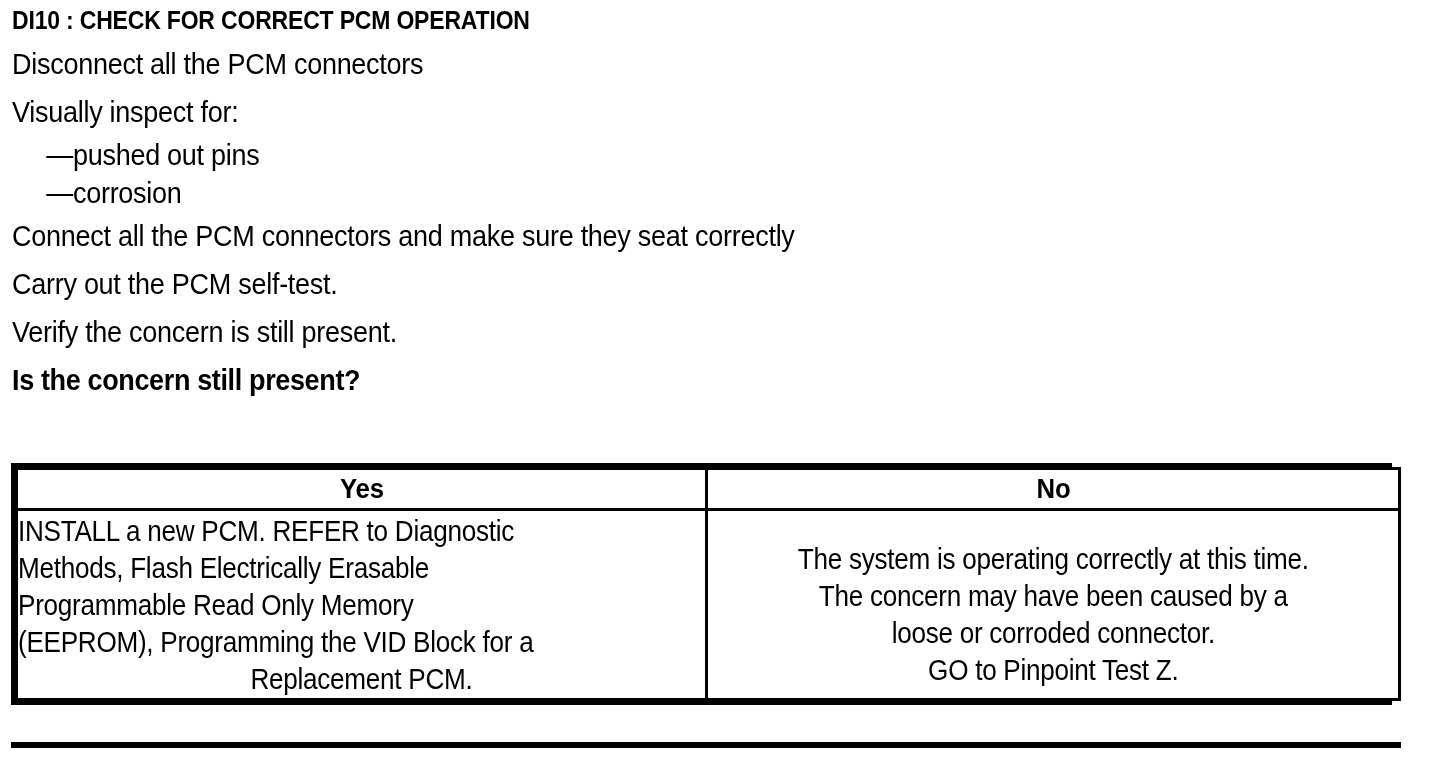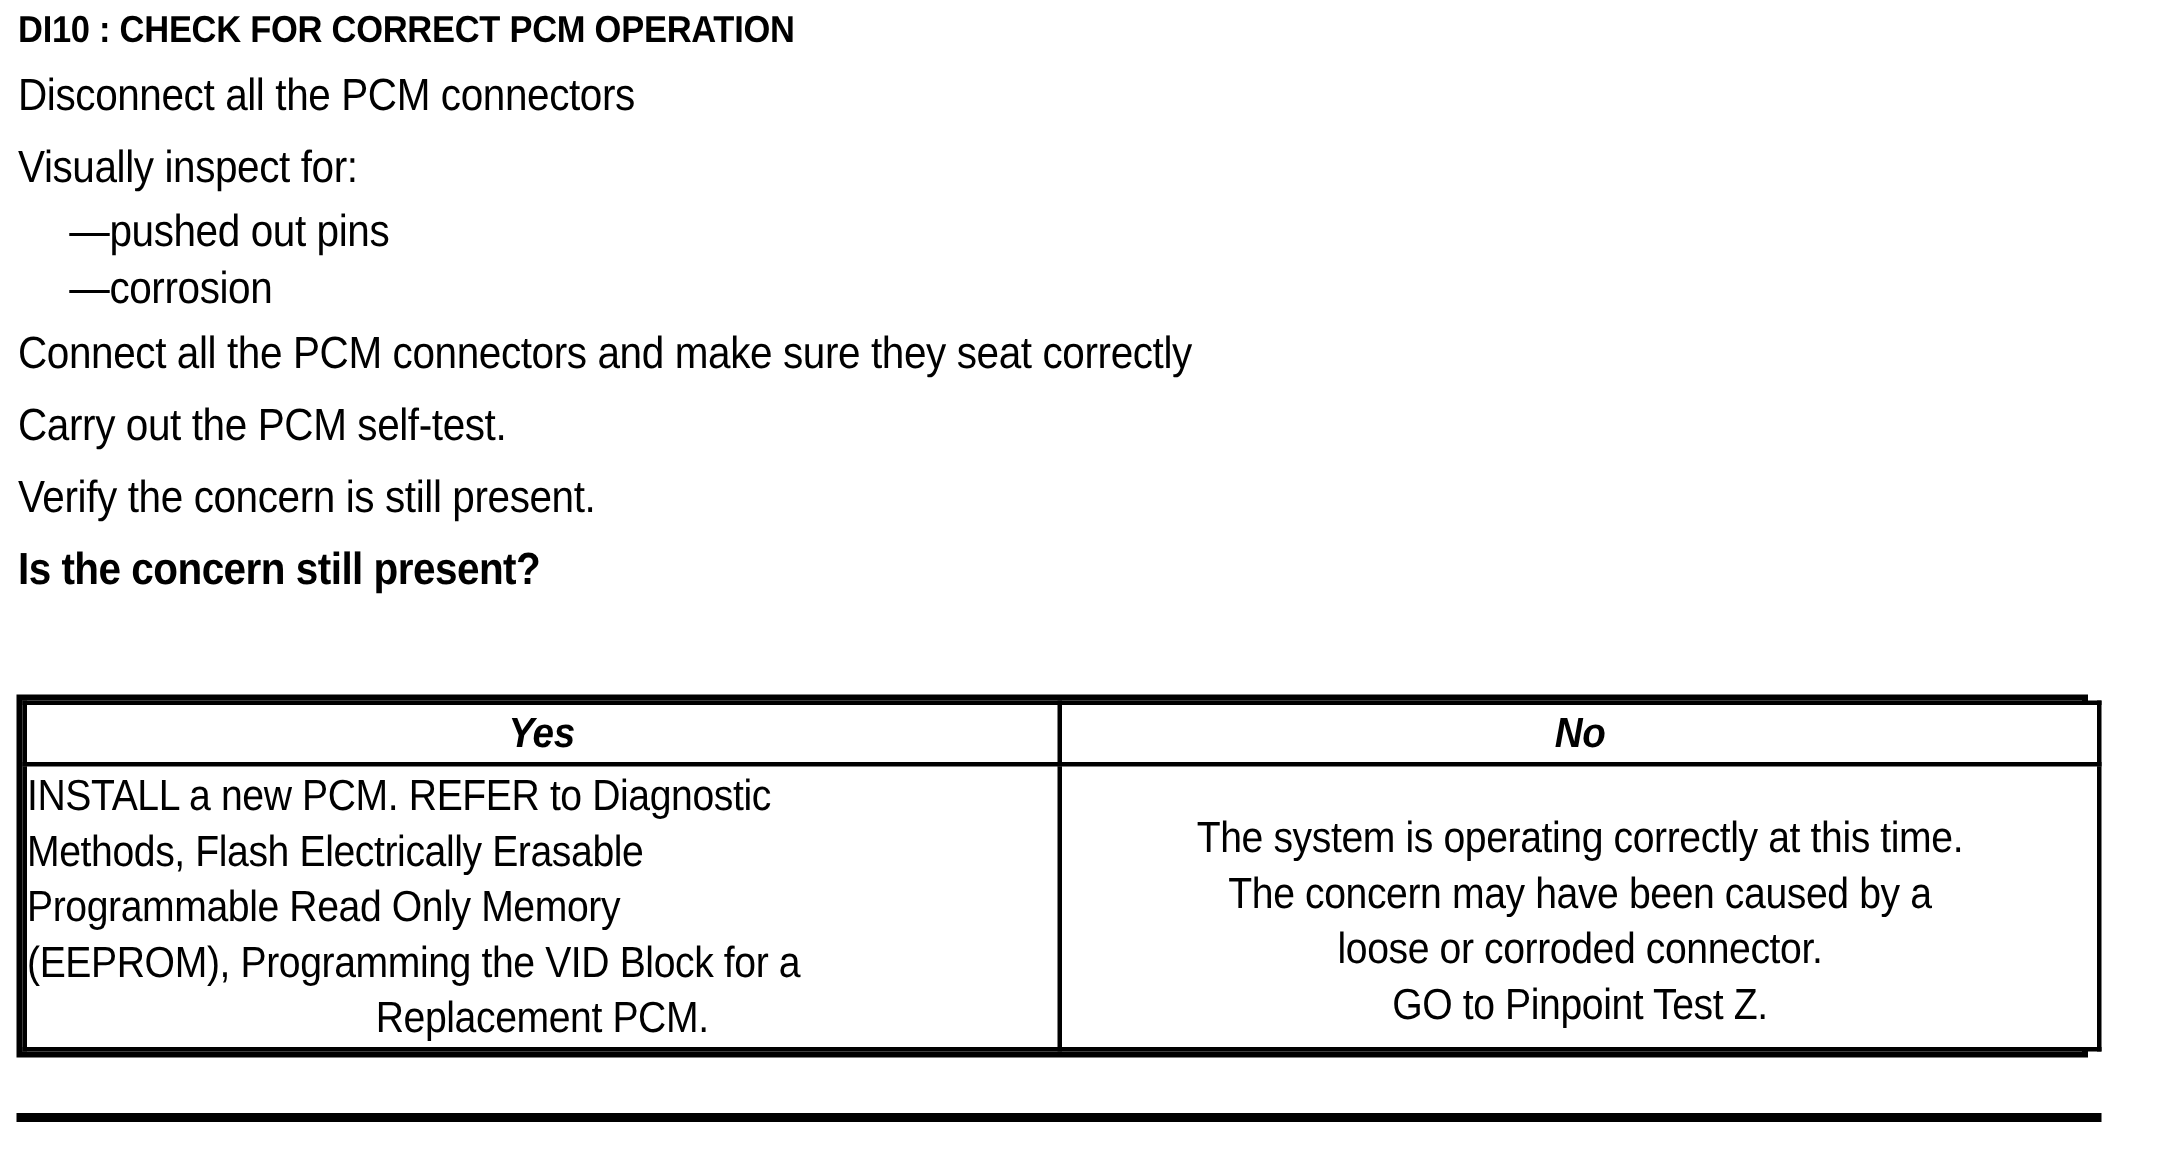--- a/index.html
+++ b/index.html
@@ -77,22 +77,22 @@
     border-collapse: collapse;
     table-layout: fixed;
   }
   .decision-table th,
   .decision-table td {
     border: 3px solid #000000;
     padding: 0;
     vertical-align: middle;
     background: #ffffff;
   }
-  .col-yes { width: 687px; font-style: italic; }
-  .col-no  { width: 690px; font-style: italic; }
+  .col-yes { width: 687px; }
+  .col-no  { width: 690px; }
 
   .hdr-cell {
     height: 38px;
     text-align: center;
     font-size: 28px;
     font-weight: bold;
     letter-spacing: -0.2px;
     line-height: 38px;
   }
   .hdr-cell span {

